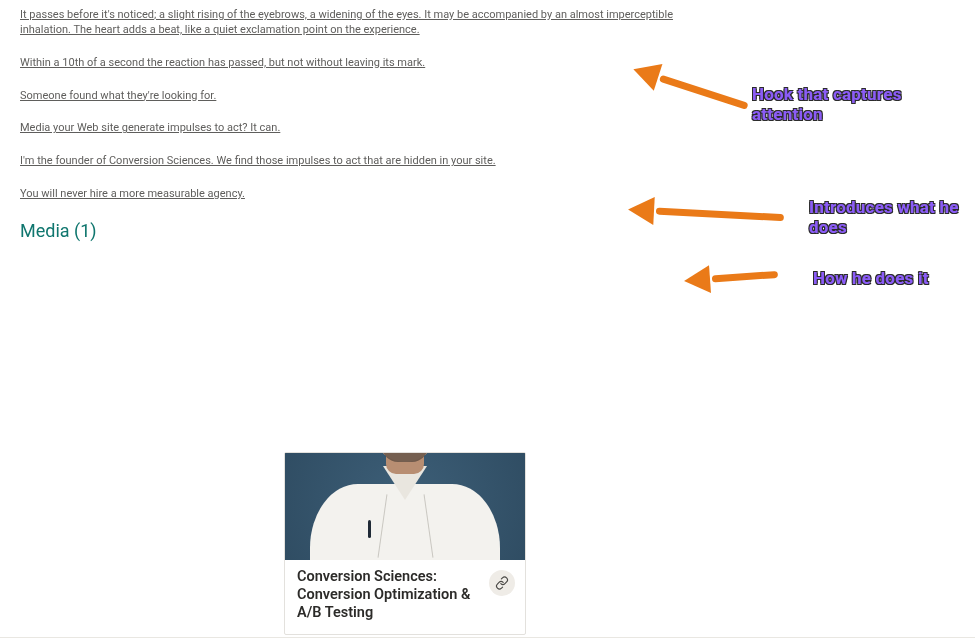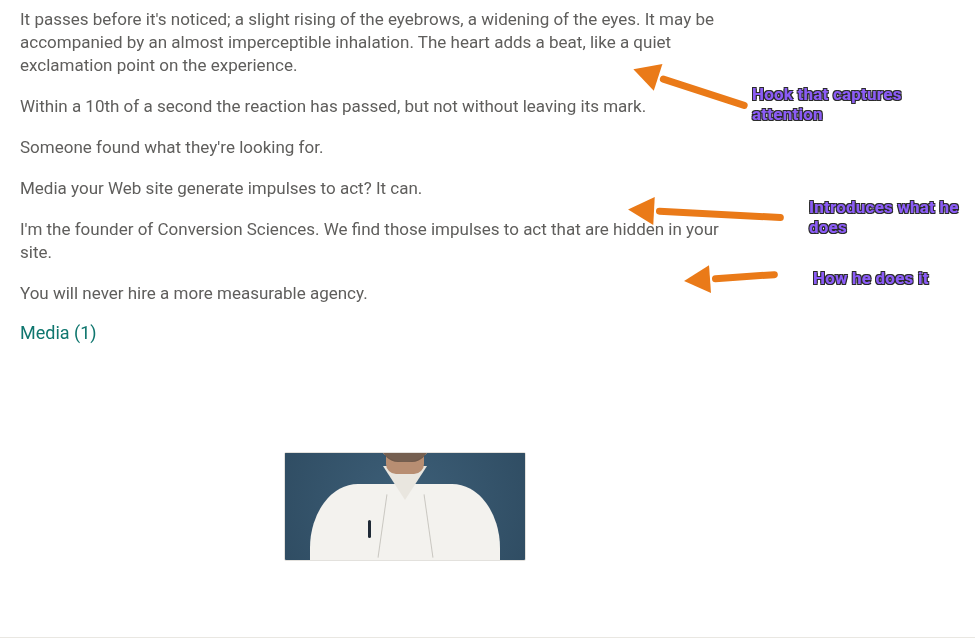--- a/index.html
+++ b/index.html
@@ -12,24 +12,25 @@
     overflow: hidden;
   }
   .content-column {
     position: absolute;
     left: 20px;
     top: 8px;
     width: 700px;
   }
   .para {
     color: #5f5e5c;
-    font-size: 17px;
+    font-size: 11px;
     line-height: 1.35;
     margin-bottom: 18px;
     font-weight: 400;
+    text-decoration: underline;
   }
   .section-heading {
     color: #0f766e;
     font-size: 18px;
     font-weight: 400;
     margin-top: 6px;
     margin-bottom: 14px;
   }
   .media-card {
     position: absolute;
@@ -205,20 +206,29 @@
     <div class="torso">
       <div class="coat">
         <span class="pen"></span>
       </div>
       <div class="collar-shirt"></div>
       <div class="neck"></div>
       <div class="chin"></div>
       <div class="beard"></div>
     </div>
   </div>
+  <div class="media-caption-row">
+    <div class="media-caption">Conversion Sciences: Conversion Optimization &amp; A/B Testing</div>
+    <div class="link-chip">
+      <svg viewBox="0 0 24 24" fill="none" stroke-width="2" stroke-linecap="round" stroke-linejoin="round">
+        <path d="M10 13a5 5 0 0 0 7.07 0l2.83-2.83a5 5 0 0 0-7.07-7.07L11 5"></path>
+        <path d="M14 11a5 5 0 0 0-7.07 0L4.1 13.83a5 5 0 0 0 7.07 7.07L13 19"></path>
+      </svg>
+    </div>
+  </div>
 </div>
 
 <div class="arrow" style="left:660px; top:78px; width:92px; transform: rotate(18deg);">
   <div class="shaft" style="width:92px;"></div>
   <div class="head"></div>
 </div>
 <div class="annot" style="left:752px; top:85px; width:210px;">Hook that captures attention</div>
 
 <div class="arrow" style="left:656px; top:211px; width:128px; transform: rotate(3deg);">
   <div class="shaft" style="width:128px;"></div>

